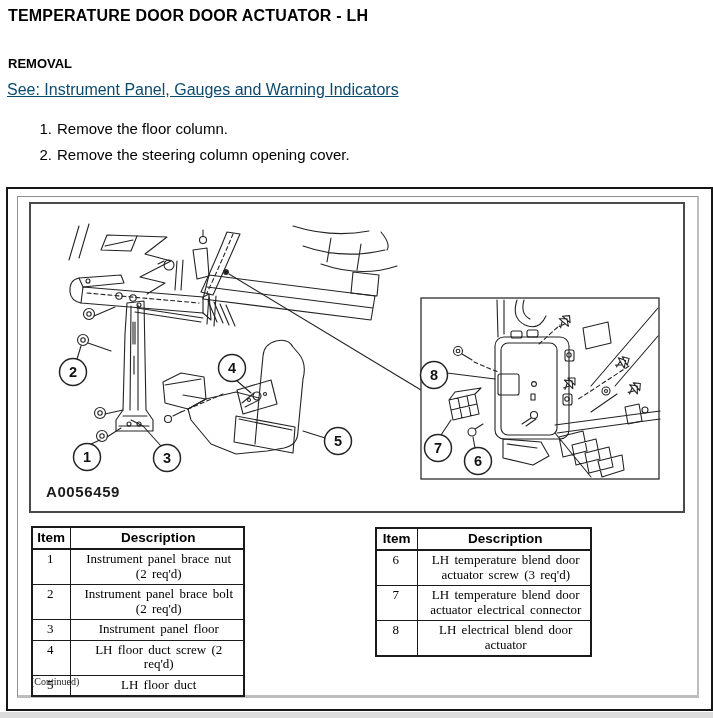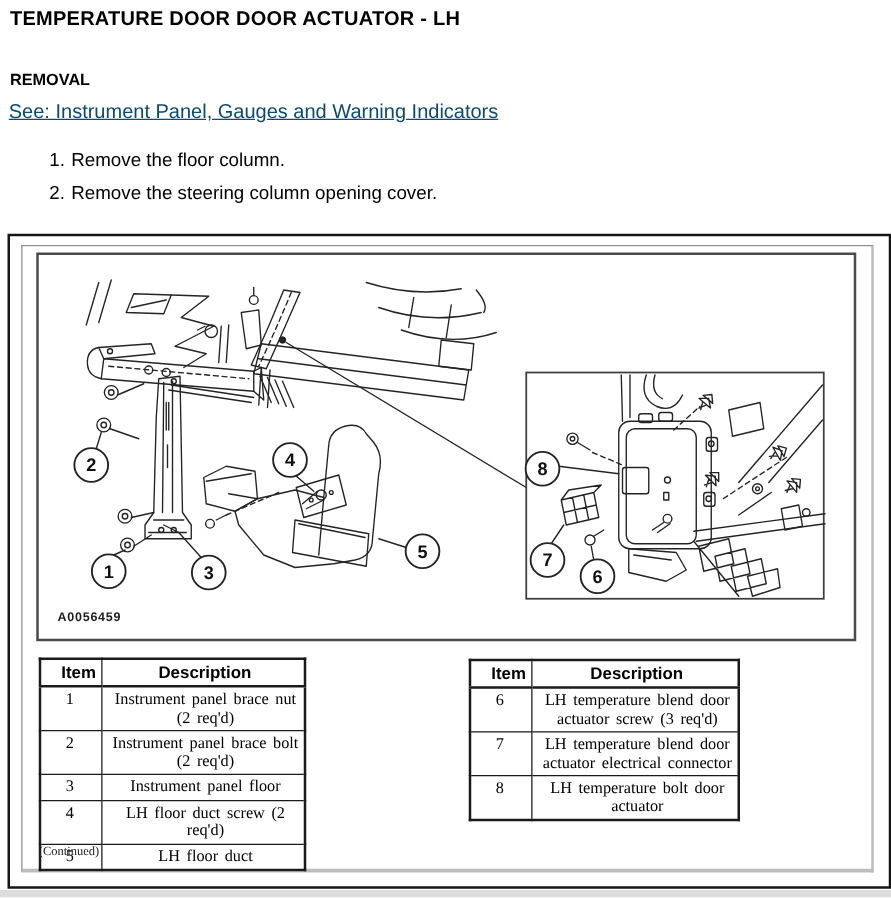--- a/index.html
+++ b/index.html
@@ -32,39 +32,39 @@
   }
 
   
   .diagram-frame {
     left:11px; top:5px; width:656px; height:311px;
     border:2px solid #4a4a4a; background:#fff;
   }
   .diagram-frame svg { position:absolute; left:0; top:0; }
   .figure-code {
     position:absolute; left:15px; bottom:11px;
-    font-size:10px; font-weight:bold; letter-spacing:.6px; color:#1c1c1c;margin-top:24px;
+    font-size:15px; font-weight:bold; letter-spacing:.6px; color:#1c1c1c;margin-top:24px;
   }
   .art  { stroke:#242424; fill:none; stroke-width:1.1; stroke-linecap:round; stroke-linejoin:round; }
   .artf { stroke:#242424; fill:#242424; stroke-width:.8; }
   .dash { stroke-dasharray:4 3; }
   .co circle { fill:#fff; stroke:#242424; stroke-width:1.5; }
   .co text   { fill:#111; font-family:"Liberation Sans",sans-serif; font-size:14.5px; font-weight:bold; text-anchor:middle; stroke:none; }
 
   
   .parts-table { position:absolute; border-collapse:collapse; background:#fff; }
   .parts-table.left-tbl  { left:13px;  top:329px; width:214px; }
   .parts-table.right-tbl { left:357px; top:330px; width:217px; }
   .parts-table th, .parts-table td { border:1px solid #1a1a1a; vertical-align:top;text-align:center; }
   .parts-table { border:2px solid #1a1a1a; }
   .parts-table th {
     font-family:"Liberation Sans",sans-serif; font-size:13.5px; font-weight:bold;
     text-align:center; padding:2px 4px 3px 7px; border-bottom:2px solid #1a1a1a;
   }
-  .parts-table th.item-col { text-align:center; padding-left:16px; width:38px; }
+  .parts-table th.item-col { text-align:center; padding-left:4px; width:38px; }
   .parts-table td {
     font-family:"Liberation Serif", serif; font-size:13px; line-height:14.5px;
     padding:2px 4px 3px 8px; word-spacing:2px;
   }
   .parts-table td.item-cell { text-align:center; padding-left:2px; }
   .continued {
     position:absolute; left:13px; top:479px;
     font-family:"Liberation Serif", serif; font-size:10px; color:#222;
   }
 </style>
@@ -318,21 +318,21 @@
         <tr>
             <td class="item-cell">6</td>
             <td>LH temperature blend door actuator screw (3 req'd)</td>
           </tr>
         <tr>
             <td class="item-cell">7</td>
             <td>LH temperature blend door actuator electrical connector</td>
           </tr>
         <tr>
             <td class="item-cell">8</td>
-            <td>LH temperature bolt door actuator</td>
+            <td>LH electrical blend door actuator</td>
           </tr>
       </tbody>
     </table>
 
   </div>
 </div>
 
 <div class="abs bottom-strip"></div>
 
 </body></html>

